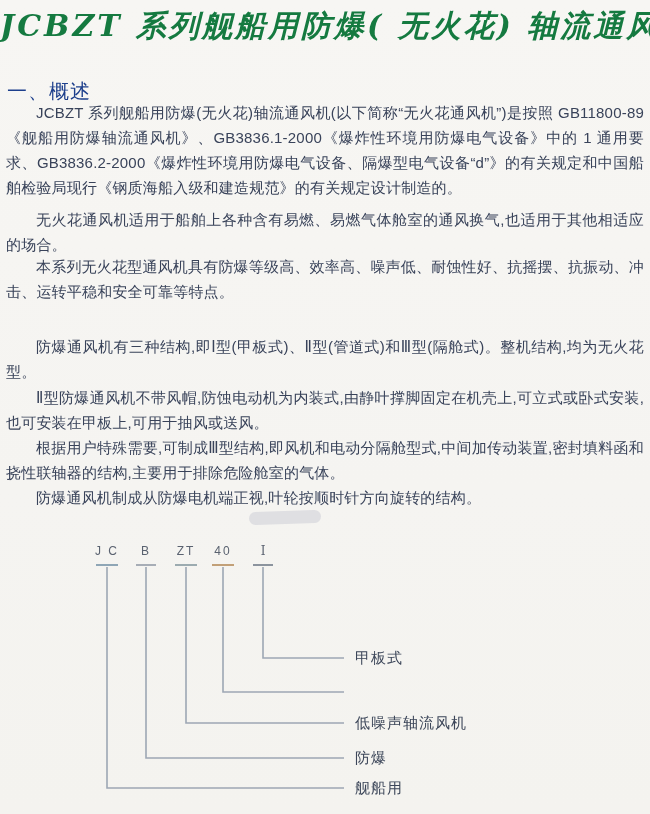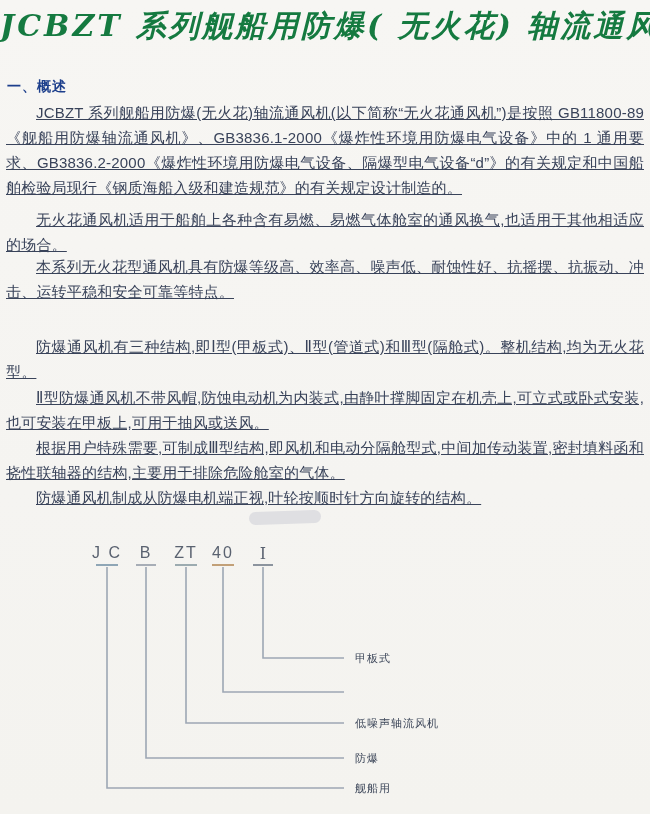--- a/index.html
+++ b/index.html
@@ -16,54 +16,53 @@
     position:absolute;top:6px;left:0;width:650px;
     text-align:center;
     font-family:"DejaVu Serif","Liberation Serif",serif;
     font-style:italic;font-weight:bold;
     font-size:30px;letter-spacing:3px;
     color:#157a40;
     white-space:nowrap;
   }
   .sec-heading{
     position:absolute;left:7px;
-    font-size:14px;font-weight:bold;
+    font-size:20px;font-weight:normal;
     color:#1d3f8c;
     letter-spacing:1px;
     white-space:nowrap;
   }
   .body-par{
     position:absolute;left:6px;width:638px;
     font-size:15px;line-height:25px;
     text-align:justify;
     text-indent:2em;
     color:#39435a;
     letter-spacing:0.2px;
     margin:0;
-    text-decoration:underline;
   }
   .smudge{
     position:absolute;left:249px;top:511px;width:72px;height:13px;
     background:#dbdbdf;border-radius:7px;
     transform:rotate(-2deg);
     opacity:0.85;
   }
   .diagram{position:absolute;left:0;top:538px;width:650px;height:276px;}
   .diagram svg{position:absolute;left:0;top:0;}
   .code{
     position:absolute;top:6px;
     transform:translateX(-50%);
-    font-size:16px;color:#5a6270;
+    font-size:12px;color:#5a6270;
     letter-spacing:2px;white-space:nowrap;
   }
   .code.serif{font-family:"DejaVu Serif","Liberation Serif",serif;letter-spacing:0;}
   .branch-label{
     position:absolute;left:355px;
     transform:translateY(-50%);
-    font-size:11px;color:#3c4659;
+    font-size:15px;color:#3c4659;
     letter-spacing:1px;white-space:nowrap;
   }
 </style>
 </head>
 <body>
 
 <div class="page">
 
   <div class="doc-title">JCBZT 系列舰船用防爆( 无火花) 轴流通风机</div>
 

